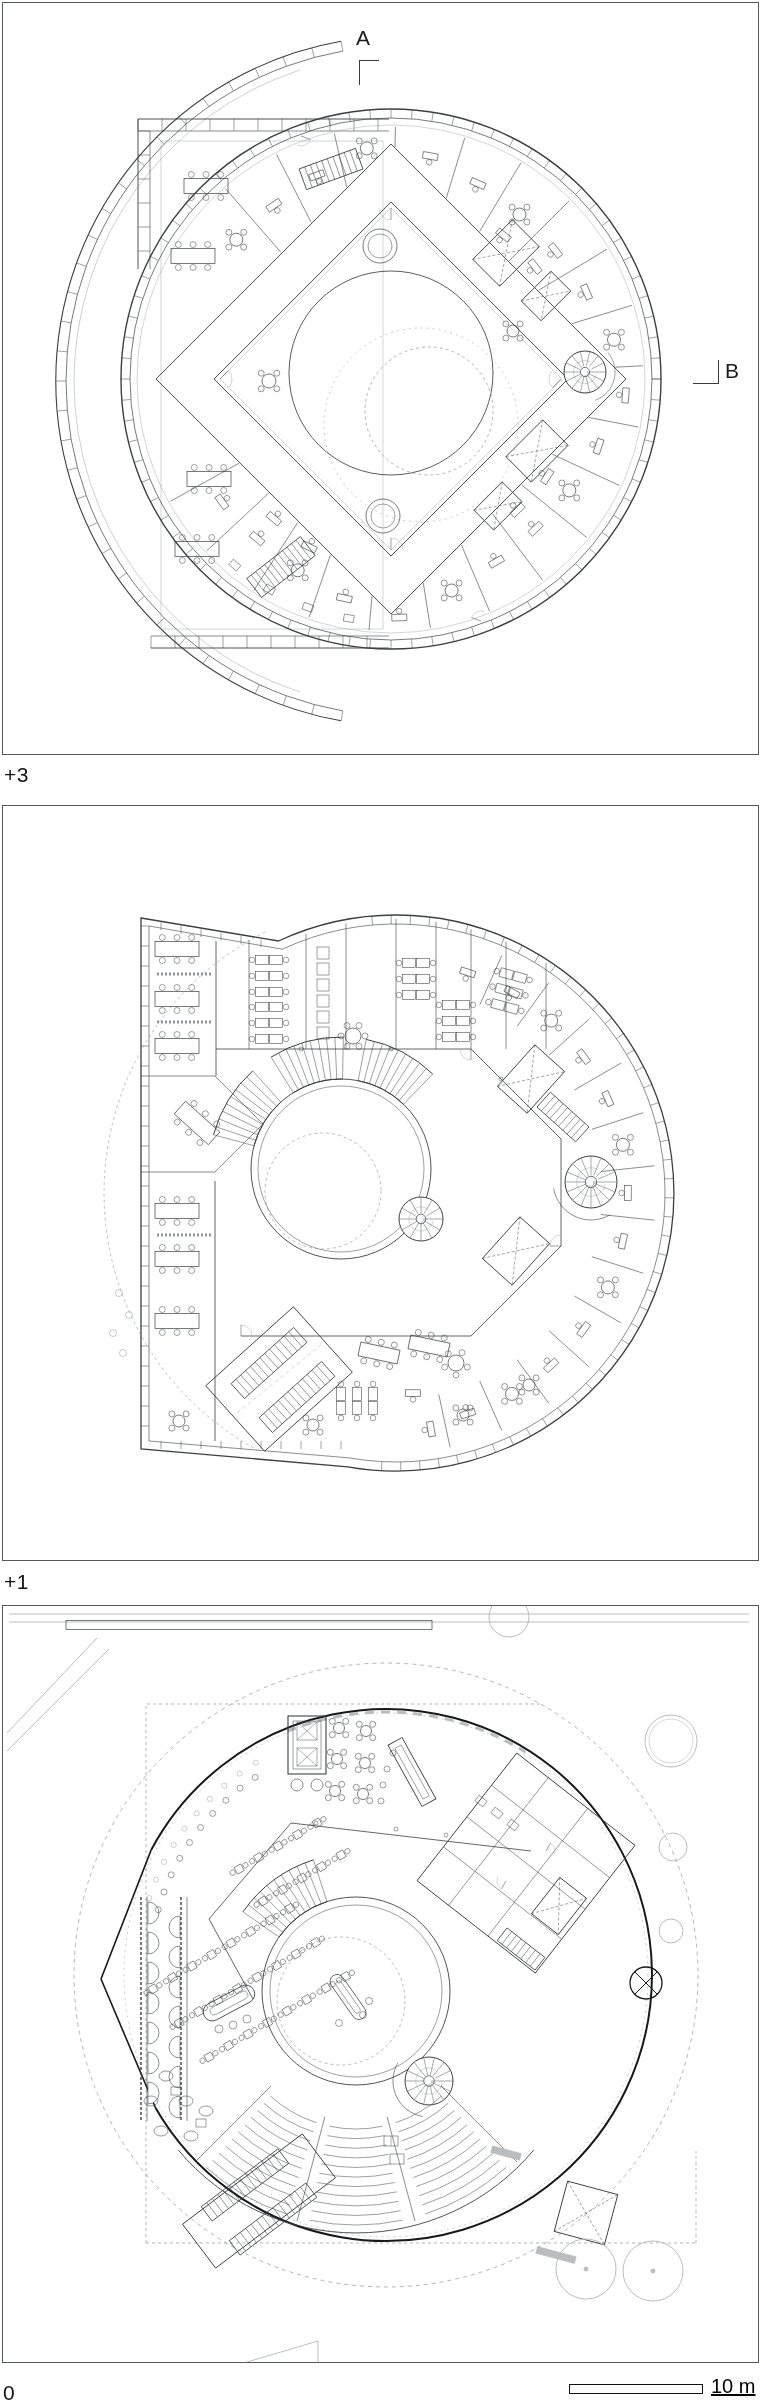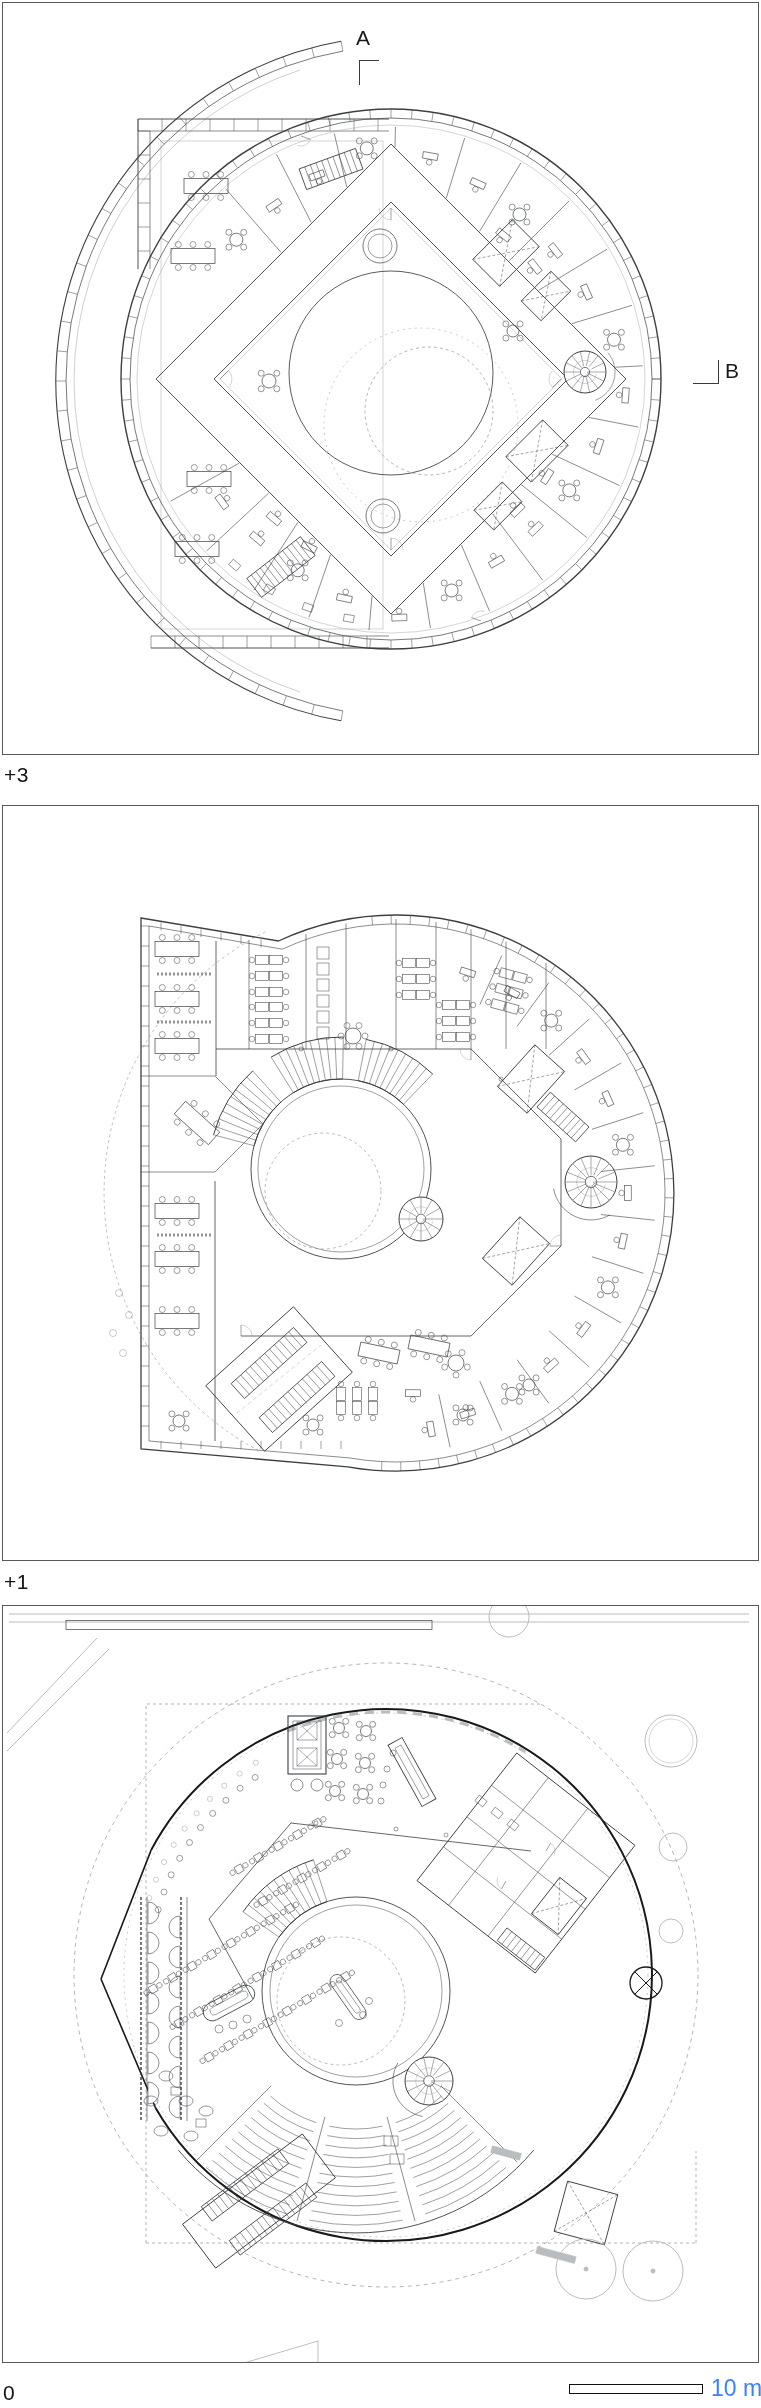--- a/index.html
+++ b/index.html
@@ -14,21 +14,21 @@
   #label-plus3{left:4px;top:763px;}
   #label-plus1{left:4px;top:1570px;}
   #label-0{left:3px;top:2381px;}
   .section-letter{position:absolute;font-size:21px;color:#1a1a1a;}
   #letter-a{left:356px;top:26px;}
   #letter-b{left:725px;top:359px;}
   .mark{position:absolute;}
   #mark-a{left:359px;top:60px;width:19px;height:24px;border-top:1.2px solid #3a3a3a;border-left:1.2px solid #3a3a3a;}
   #mark-b{left:693px;top:360px;width:25px;height:23px;border-bottom:1.2px solid #3a3a3a;border-right:1.2px solid #3a3a3a;}
   #scale-bar{position:absolute;left:569px;top:2384px;width:132px;height:8px;border:1.4px solid #101010;background:#ffffff;}
-  #scale-label{position:absolute;left:711px;top:2375px;font-size:23px;color:#3b82f6;white-space:nowrap;}
+  #scale-label{position:absolute;left:711px;top:2375px;font-size:20px;color:#000000;white-space:nowrap;text-decoration:underline;}
 </style>
 </head>
 <body>
 
 <div class="page">
 
   <div class="panel" id="panel-plus3">
     <svg viewBox="2 2 755 751">
         <path d="M340.1,719.8 A345.0,345.0 0 0 1 340.1,40.2" stroke="#3c4043" stroke-width="1.1" fill="none"></path>
         <path d="M341.8,709.9 A335.0,335.0 0 0 1 341.8,50.1" stroke="#3c4043" stroke-width="0.7" fill="none"></path>

